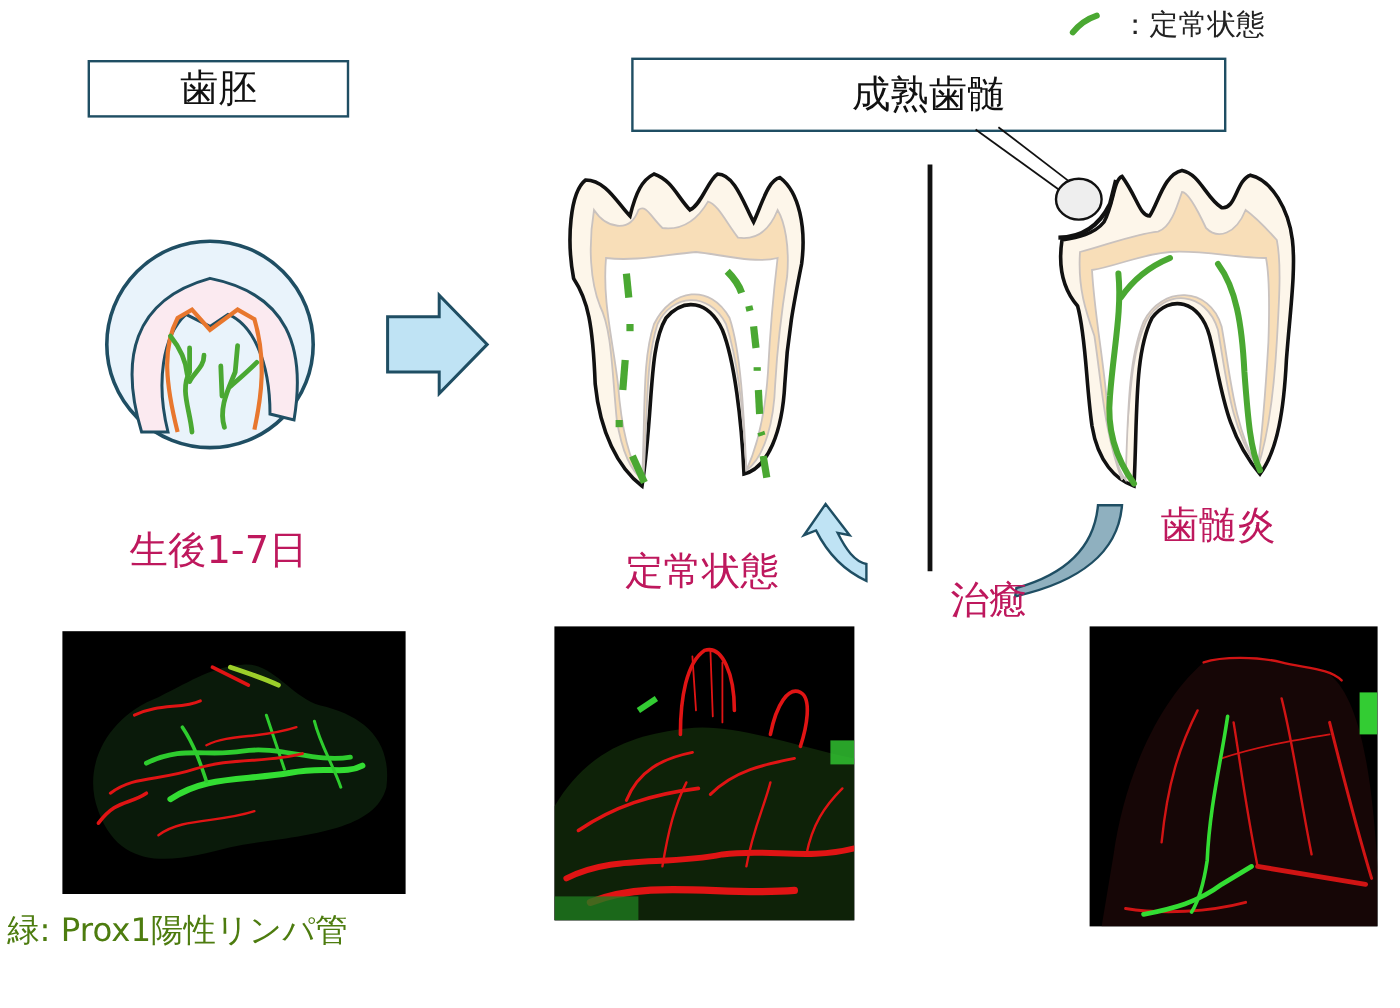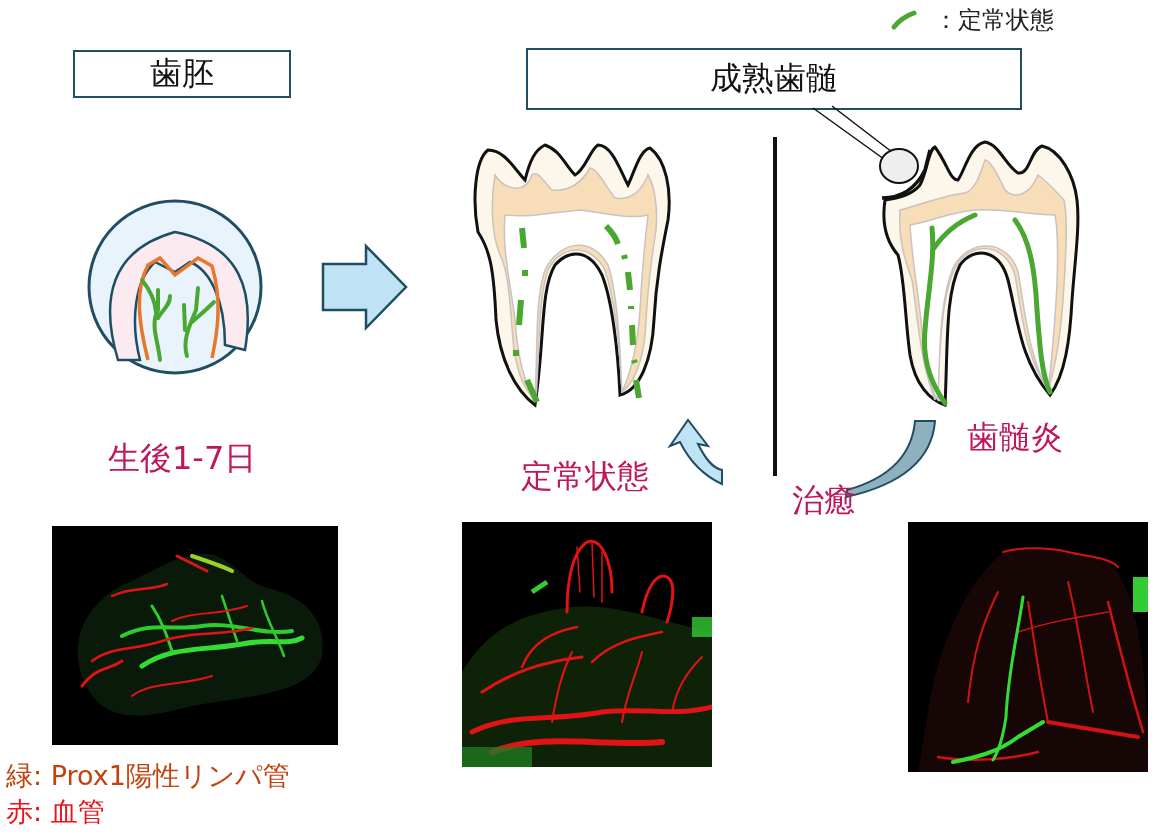--- a/index.html
+++ b/index.html
@@ -158,15 +158,14 @@
     </g>
     <g fill="none" stroke="#33dd33" stroke-linecap="round">
       <path d="M115 75 C110 110 100 150 98 195 C95 215 90 230 85 238" stroke-width="3"></path>
       <path d="M45 240 C70 235 90 230 110 215 L135 200" stroke-width="4"></path>
     </g>
     <rect x="225" y="55" width="15" height="35" fill="#33cc33"></rect>
   </svg>
 </div>
 
 <div class="legend-bottom">
-  <div style="color:#c2410c;">緑: Prox1陽性リンパ管</div>
-  <div style="color:#e8141a;">赤: 血管</div>
+  <div style="color:#4d7c0f;">緑: Prox1陽性リンパ管</div>
 </div>
 
 </body></html>

